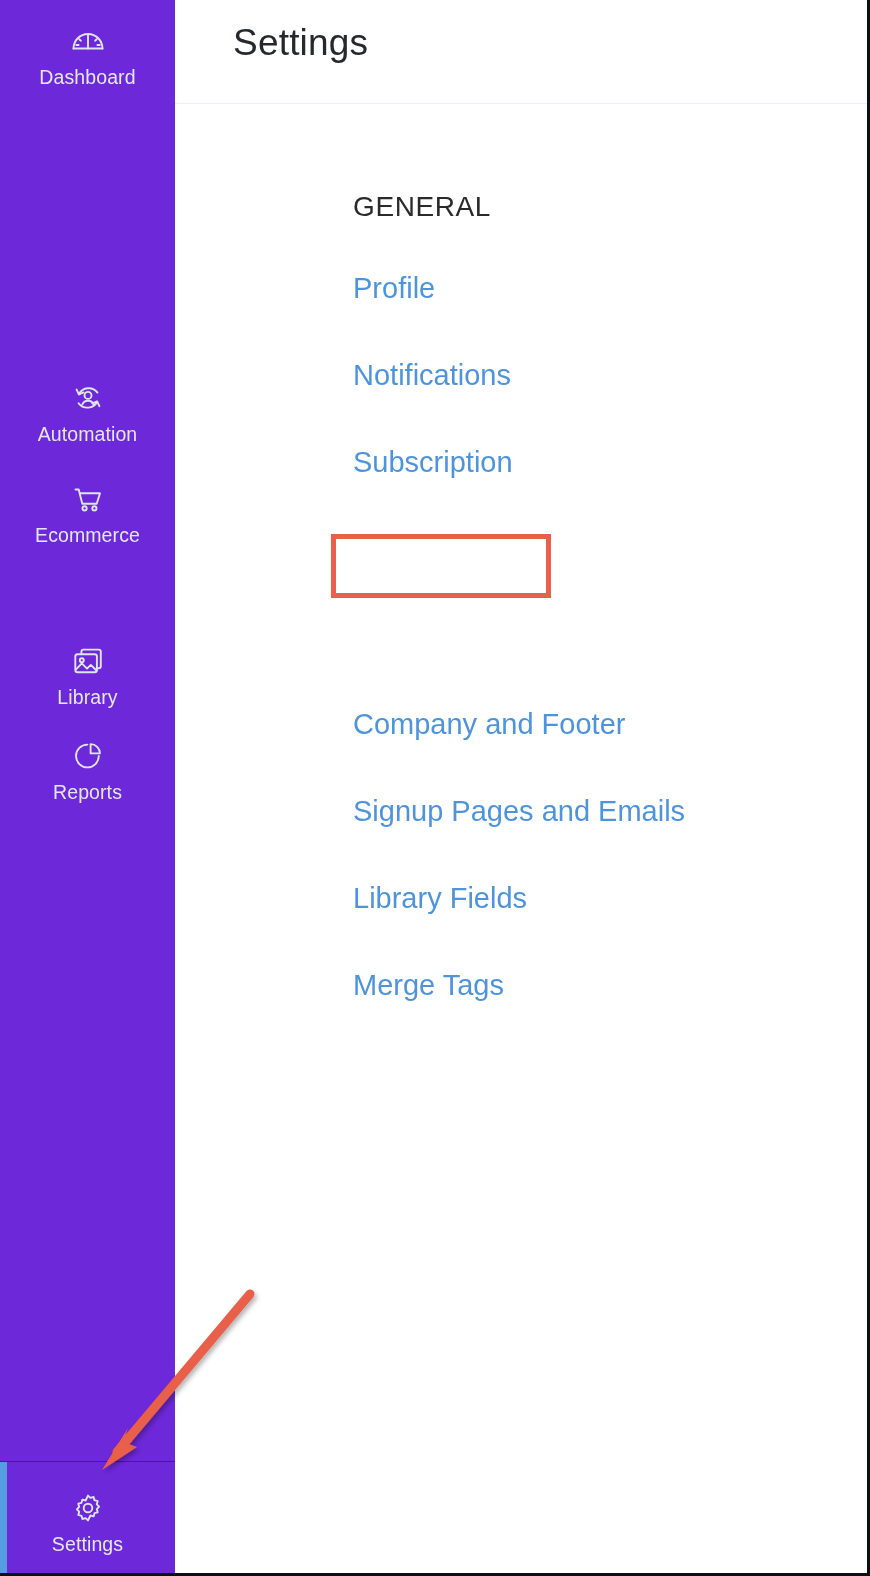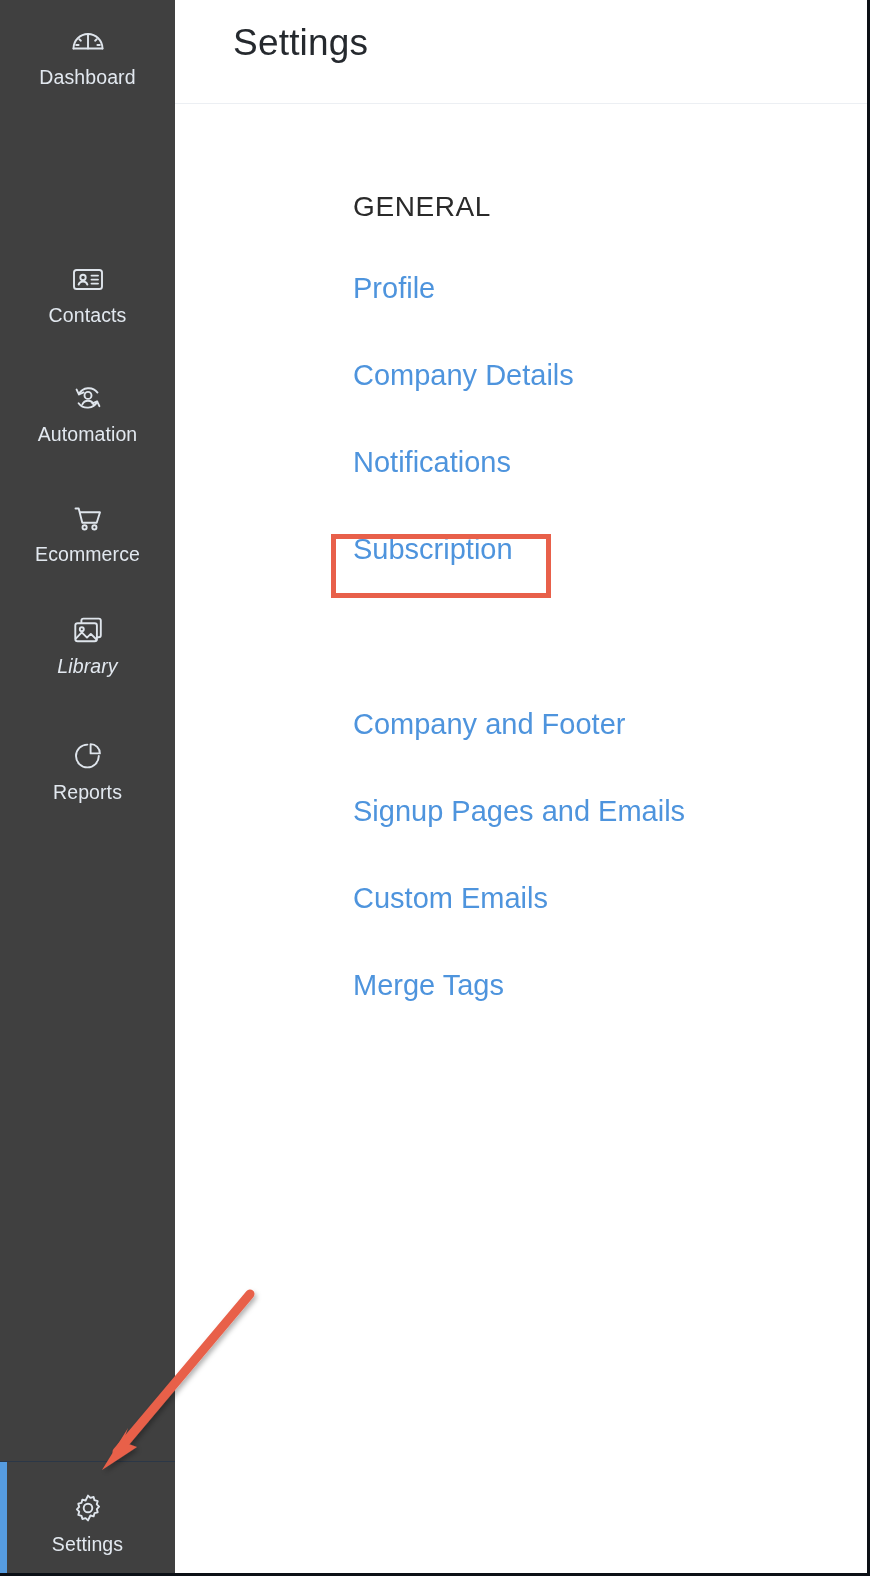--- a/index.html
+++ b/index.html
@@ -15,21 +15,21 @@
     background:#ffffff;
     border-right:3px solid #0c1016;
     border-bottom:3px solid #0c1016;
     overflow:hidden;
   }
 
   
   #sidebar {
     position:absolute; left:0; top:0;
     width:175px; height:1576px;
-    background:#404040;
+    background:#6d28d9;
   }
   .nav-item {
     position:relative;
     width:175px;
     display:flex;
     flex-direction:column;
     align-items:center;
     justify-content:center;
     color:#dfe5ec;
     text-decoration:none;
@@ -47,22 +47,22 @@
     color:#e2e8ef;
     line-height:1;
     white-space:nowrap;
   }
 
   
   #nav-dashboard  { position:absolute; top:8px;   height:92px; }
   #nav-campaigns  { position:absolute; top:127px; height:92px; }
   #nav-contacts   { position:absolute; top:246px; height:92px; }
   #nav-automation { position:absolute; top:365px; height:92px; }
-  #nav-ecommerce  { position:absolute; top:485px; height:92px; }
-  #nav-library    { position:absolute; top:597px; height:92px;font-style:italic; }
+  #nav-ecommerce  { position:absolute; top:466px; height:92px; }
+  #nav-library    { position:absolute; top:628px; height:92px; }
   #nav-reports    { position:absolute; top:723px; height:92px; }
 
   #nav-settings {
     position:absolute; left:0; top:1461px;
     height:115px;
     border-top:1px solid #2b3747;
   }
   #nav-settings .active-bar {
     position:absolute; left:0; top:0;
     width:7px; height:115px;
@@ -159,33 +159,20 @@
           <line x1="8.2" y1="24" x2="10.6" y2="24"></line>
           <line x1="29.4" y1="24" x2="31.8" y2="24"></line>
           <line x1="11.3" y1="18.3" x2="12.9" y2="19.7"></line>
           <line x1="27.1" y1="19.7" x2="28.7" y2="18.3"></line>
         </svg>
       </span>
       <span class="nav-label">Dashboard</span>
     </a>
 
 
-    <a class="nav-item" id="nav-contacts">
-      <span class="nav-icon">
-        <svg viewBox="0 0 40 40" fill="none" stroke="#dfe5ec" stroke-width="1.9" stroke-linecap="round" stroke-linejoin="round">
-          <rect x="6" y="11" width="28" height="19" rx="2.6"></rect>
-          <circle cx="15" cy="18.4" r="2.7"></circle>
-          <path d="M10.6 25.6a4.7 4.7 0 0 1 8.8 0"></path>
-          <line x1="23.5" y1="16.6" x2="30" y2="16.6"></line>
-          <line x1="23.5" y1="20.6" x2="30" y2="20.6"></line>
-          <line x1="23.5" y1="24.6" x2="30" y2="24.6"></line>
-        </svg>
-      </span>
-      <span class="nav-label">Contacts</span>
-    </a>
 
     <a class="nav-item" id="nav-automation">
       <span class="nav-icon">
         <svg viewBox="0 0 40 40" fill="none" stroke="#dfe5ec" stroke-width="1.9" stroke-linecap="round" stroke-linejoin="round">
           <circle cx="20" cy="17.4" r="3.5"></circle>
           <path d="M14.3 26.5a6.2 6.2 0 0 1 11.4 0"></path>
           <path d="M29.5 14.6a11 11 0 0 0-18.6 1.6"></path>
           <path d="M10.6 25.2a11 11 0 0 0 18.6-1.5"></path>
           <polyline points="8.6,11.6 10.9,16.4 15.6,14.4"></polyline>
           <polyline points="31.4,28.2 29.1,23.4 24.4,25.4"></polyline>
@@ -244,31 +231,30 @@
   <header id="header">
     <div id="page-title">Settings</div>
   </header>
 
   <main id="main">
 
     <section class="settings-group" id="group-general">
       <h2 class="group-title">GENERAL</h2>
       <div class="group-links">
         <a class="settings-link">Profile</a>
-        <a class="settings-link">Company Details</a>
         <a class="settings-link">Notifications</a>
         <a class="settings-link">Subscription</a>
       </div>
     </section>
 
     <section class="settings-group" id="group-customization">
       <div class="group-links">
         <a class="settings-link">Company and Footer</a>
         <a class="settings-link">Signup Pages and Emails</a>
-        <a class="settings-link">Custom Emails</a>
+        <a class="settings-link">Library Fields</a>
         <a class="settings-link">Merge Tags</a>
       </div>
     </section>
 
   </main>
 
   <div id="highlight-box"></div>
 
   <svg id="arrow-annotation" viewBox="0 0 870 1576">
     <defs>

